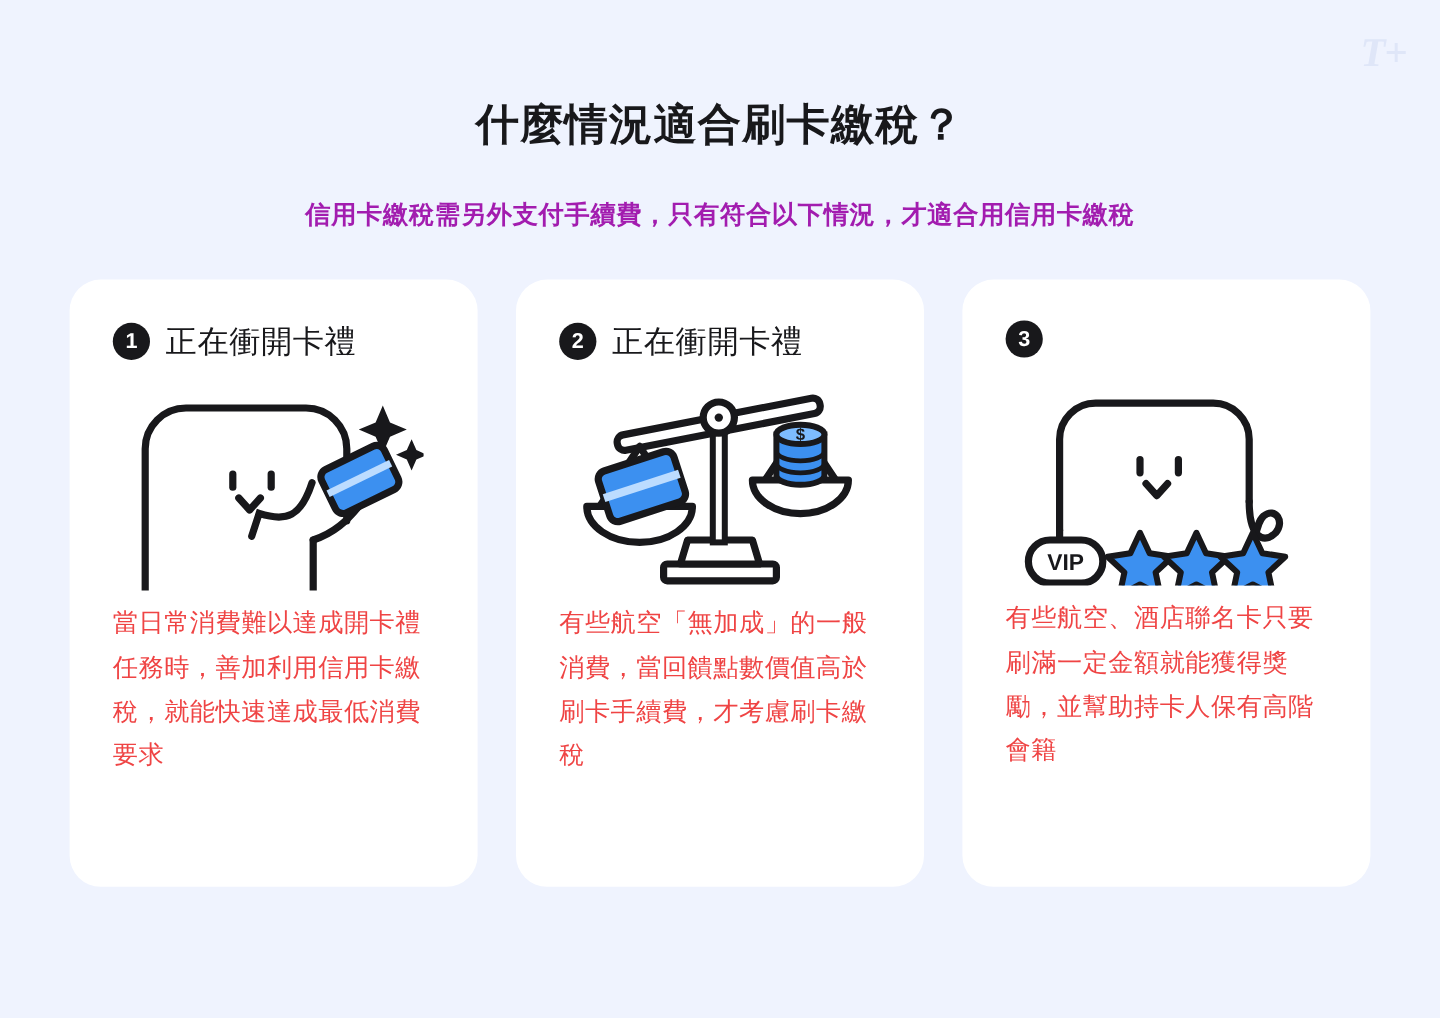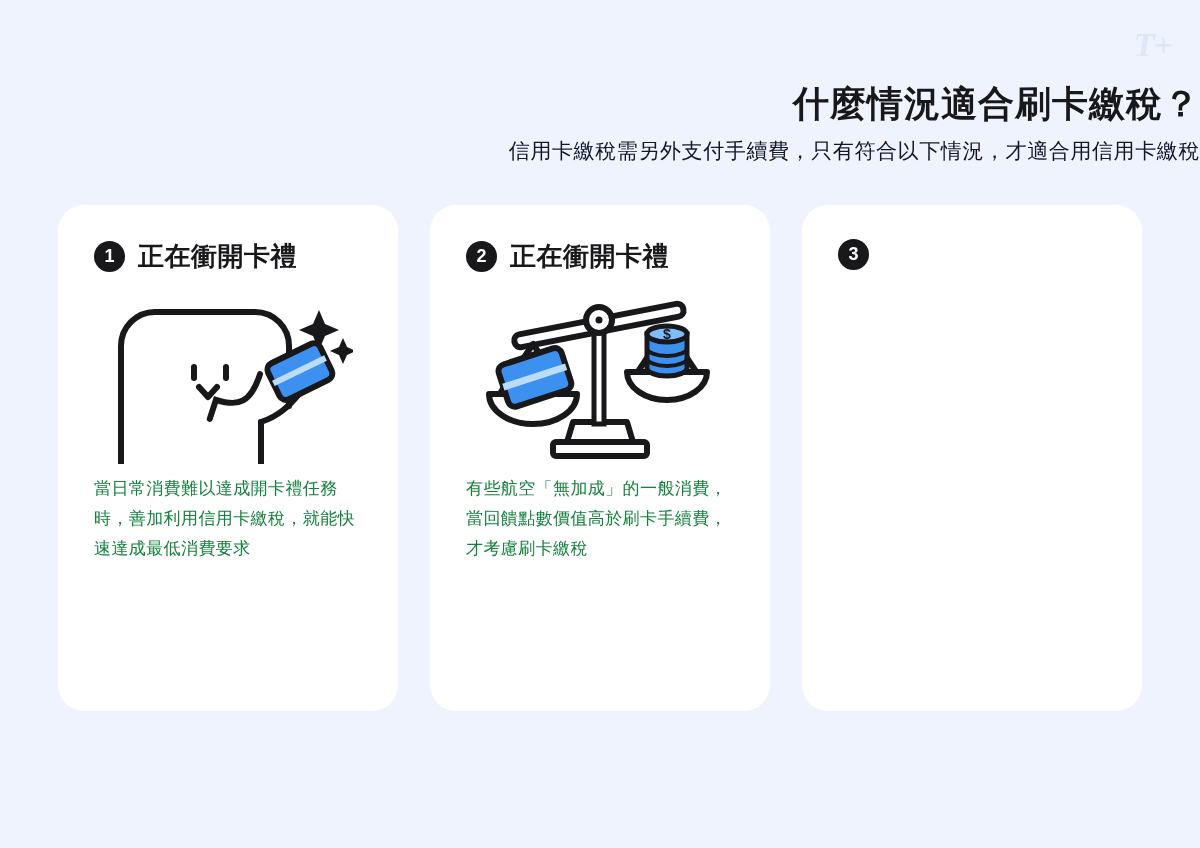--- a/index.html
+++ b/index.html
@@ -27,36 +27,36 @@
     color: #dfe6f8;
     letter-spacing: -1px;
     font-family: "Liberation Serif", serif;
     font-style: italic;
     user-select: none;
   }
 
   
   .header {
     padding-top: 82px;
-    text-align: right;
+    text-align: center;
   }
 
   .page-title {
     font-size: 36px;
     font-weight: 700;
     letter-spacing: 1px;
     color: #18181b;
     line-height: 1.2;
   }
 
   .page-subtitle {
-    margin-top: 12px;
+    margin-top: 40px;
     font-size: 21px;
-    font-weight: 400;
-    color: #0f172a;
+    font-weight: 700;
+    color: #a21caf;
     letter-spacing: 0.6px;
   }
 
   
   .cards {
     margin: 40px auto 0;
     width: 1084px;
     display: flex;
     gap: 32px;
   }
@@ -89,37 +89,37 @@
     display: flex;
     align-items: center;
     justify-content: center;
     flex: 0 0 auto;
     line-height: 1;
     padding-bottom: 1px;
   }
 
   .card-title {
     font-size: 26px;
-    font-weight: 700;
+    font-weight: 400;
     letter-spacing: 0.5px;
     color: #18181b;
   }
 
   .illo {
     height: 190px;
     display: flex;
     align-items: center;
     justify-content: center;
     margin-top: 10px;
   }
 
   .card-body {
-    font-size: 17px;
+    font-size: 21px;
     line-height: 1.75;
-    color: #15803d;
+    color: #ef4444;
     letter-spacing: 0.4px;
     padding: 0 8px;
   }
 </style>
 </head>
 <body>
 
 <div class="watermark">T+</div>
 
 <div class="header">
@@ -203,16 +203,41 @@
     </div>
 
     <div class="card-body">有些航空「無加成」的一般消費，當回饋點數價值高於刷卡手續費，才考慮刷卡繳稅</div>
   </div>
 
   <div class="card">
     <div class="card-head">
       <div class="badge">3</div>
     </div>
 
-
+    <div class="illo">
+      <svg width="250" height="170" viewBox="0 0 250 170">
+
+        <path d="M36 124 L36 48 A30 30 0 0 1 66 18 L164 18 A30 30 0 0 1 194 48 L194 100" fill="none" stroke="#18181b" stroke-width="6" stroke-linecap="round"></path>
+
+        <path d="M36 124 L36 140" fill="none" stroke="#18181b" stroke-width="6" stroke-linecap="round"></path>
+
+        <path d="M194 100 C194 130 206 136 216 126 C224 117 216 104 206 112 C198 119 200 140 192 146" fill="none" stroke="#18181b" stroke-width="6" stroke-linecap="round"></path>
+
+        <rect x="100" y="62" width="6" height="17" rx="3" fill="#18181b"></rect>
+        <rect x="132" y="62" width="6" height="17" rx="3" fill="#18181b"></rect>
+
+        <path d="M108 85 L117 95 L126 85" fill="none" stroke="#18181b" stroke-width="6" stroke-linecap="round" stroke-linejoin="round"></path>
+
+        <rect x="10" y="132" width="62" height="36" rx="18" fill="#fff" stroke="#18181b" stroke-width="6"></rect>
+        <text x="41" y="157" font-size="19" font-weight="700" fill="#18181b" text-anchor="middle" font-family="Liberation Sans, sans-serif">VIP</text>
+
+        <g fill="#3c90f0" stroke="#18181b" stroke-width="5" stroke-linejoin="round">
+          <path d="M103 126 L111 143 L130 146 L116 159 L120 178 L103 169 L86 178 L90 159 L76 146 L95 143 Z"></path>
+          <path d="M150 126 L158 143 L177 146 L163 159 L167 178 L150 169 L133 178 L137 159 L123 146 L142 143 Z"></path>
+          <path d="M197 126 L205 143 L224 146 L210 159 L214 178 L197 169 L180 178 L184 159 L170 146 L189 143 Z"></path>
+        </g>
+      </svg>
+    </div>
+
+    <div class="card-body">有些航空、酒店聯名卡只要刷滿一定金額就能獲得獎勵，並幫助持卡人保有高階會籍</div>
   </div>
 
 </div>
 
 </body></html>

